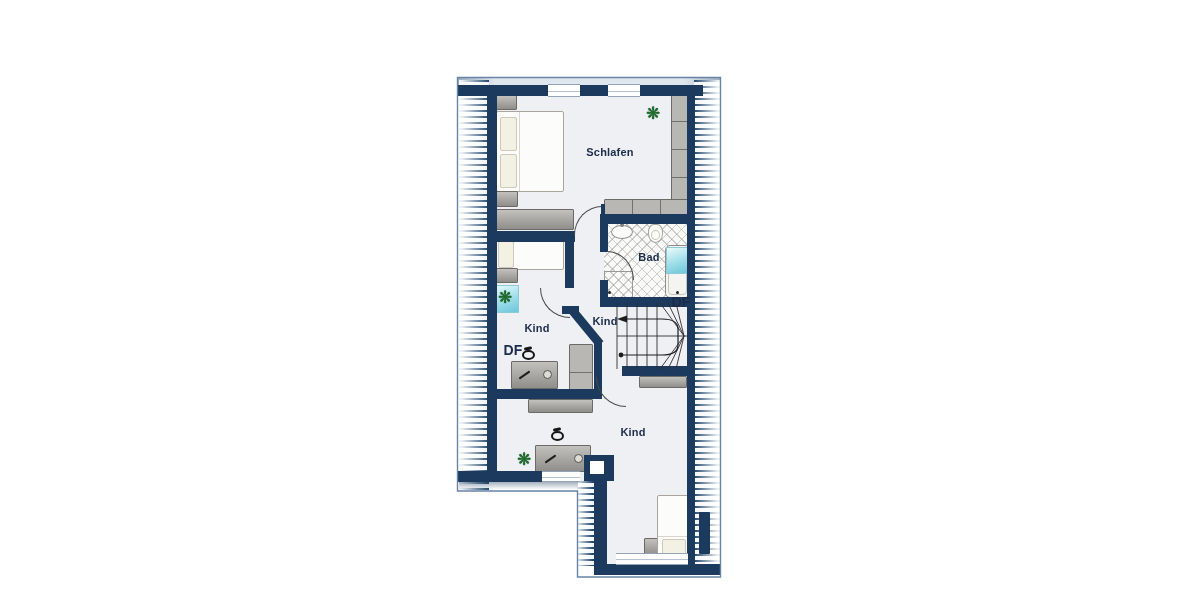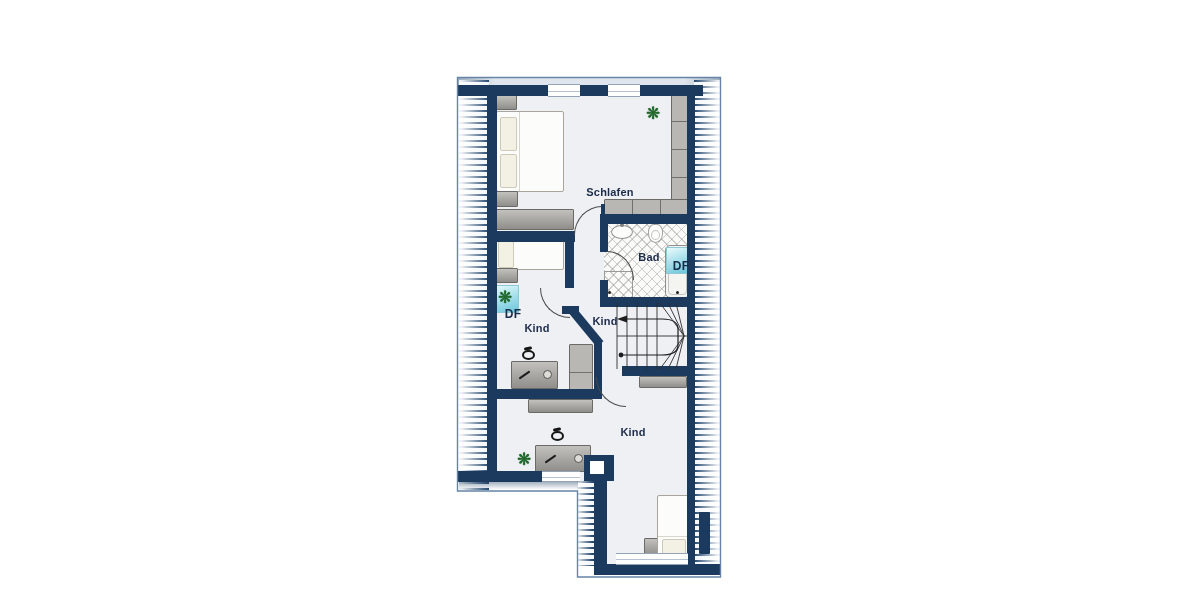--- a/index.html
+++ b/index.html
@@ -21,21 +21,21 @@
       linear-gradient(90deg, rgba(27,58,93,.38), rgba(27,58,93,.07) 14%, rgba(27,58,93,.07) 86%, rgba(27,58,93,.38)), #eef3f8;}
   .hatch-fade{background:linear-gradient(180deg, rgba(27,58,93,.45), rgba(255,255,255,0) 85%);}
   .furn{position:absolute;background:linear-gradient(180deg,#c2c1bd,#8f8e8a);
         border:1px solid #6b6a66;box-sizing:border-box;border-radius:1px;}
   .furn.doors-h{background:repeating-linear-gradient(180deg,#b8b7b3 0 27px,#70706c 27px 28px),linear-gradient(180deg,#c2c1bd,#8f8e8a);}
   .furn.doors-v{background:repeating-linear-gradient(90deg,#b8b7b3 0 27px,#70706c 27px 28px),linear-gradient(180deg,#c2c1bd,#8f8e8a);}
   .bed{position:absolute;background:#fcfcfa;border:1.5px solid #a9a49c;box-sizing:border-box;border-radius:2px;}
   .pillow{position:absolute;background:#f3f0e4;border:1px solid #cdc9bb;border-radius:2px;}
   .label{position:absolute;transform:translate(-50%,-50%);font-weight:700;font-size:11px;
          color:#1c2b4a;white-space:nowrap;letter-spacing:.2px;}
-  .df-label{font-size:12px;}
+  .df-label{font-size:14px;margin-top:36px;}
   .tile{background-color:#fafaf8;background-image:
       repeating-linear-gradient(45deg, rgba(150,150,148,.45) 0 1px, transparent 1px 7px),
       repeating-linear-gradient(-45deg, rgba(150,150,148,.45) 0 1px, transparent 1px 7px);}
   .glass{position:absolute;background:linear-gradient(160deg,#e9fbfd 0%,#9fdde9 55%,#6cc6da 100%);
          border:1px solid #8fc9d6;box-sizing:border-box;}
   .arc{position:absolute;box-sizing:border-box;border:0 solid #4a4a4a;}
   .win{position:absolute;background:#ffffff;border-top:1px solid #94a3b6;border-bottom:1px solid #94a3b6;box-sizing:border-box;}
   .win .mid{position:absolute;left:0;right:0;top:50%;height:1px;background:#b7c2cf;}
   .chair{position:absolute;width:13px;height:10px;border:2.5px solid #161616;border-radius:50%;box-sizing:border-box;}
   .chair::after{content:"";position:absolute;width:8px;height:3px;background:#161616;top:-5px;left:0px;border-radius:2px;transform:rotate(-12deg);}
@@ -170,21 +170,21 @@
 
     <g>
       <path d="M621,355 H662 Q678,355 678,345 V329 Q678,319 662,319 H627" fill="none" stroke="#1d1d1d" stroke-width="1.2"></path>
       <polygon points="627,315.5 617,319 627,322.5" fill="#1d1d1d"></polygon>
       <circle cx="621" cy="355" r="2.4" fill="#1d1d1d"></circle>
     </g>
   </svg>
 
   <div style="position:absolute;left:699px;top:512px;width:11px;height:42px;background:#1b3a5d;border-radius:1px;"></div>
 
-  <span class="label" style="left:610px;top:152px;margin-top:40px;">Schlafen</span>
+  <span class="label" style="left:610px;top:152px;">Schlafen</span>
   <span class="label" style="left:649px;top:257px;">Bad</span>
   <span class="label" style="left:605px;top:321px;">Kind</span>
   <span class="label" style="left:537px;top:328px;">Kind</span>
   <span class="label" style="left:633px;top:432px;">Kind</span>
   <span class="label df-label" style="left:513px;top:314px;">DF</span>
   <span class="label df-label" style="left:681px;top:266px;">DF</span>
 
 </div>
 
 </body></html>

